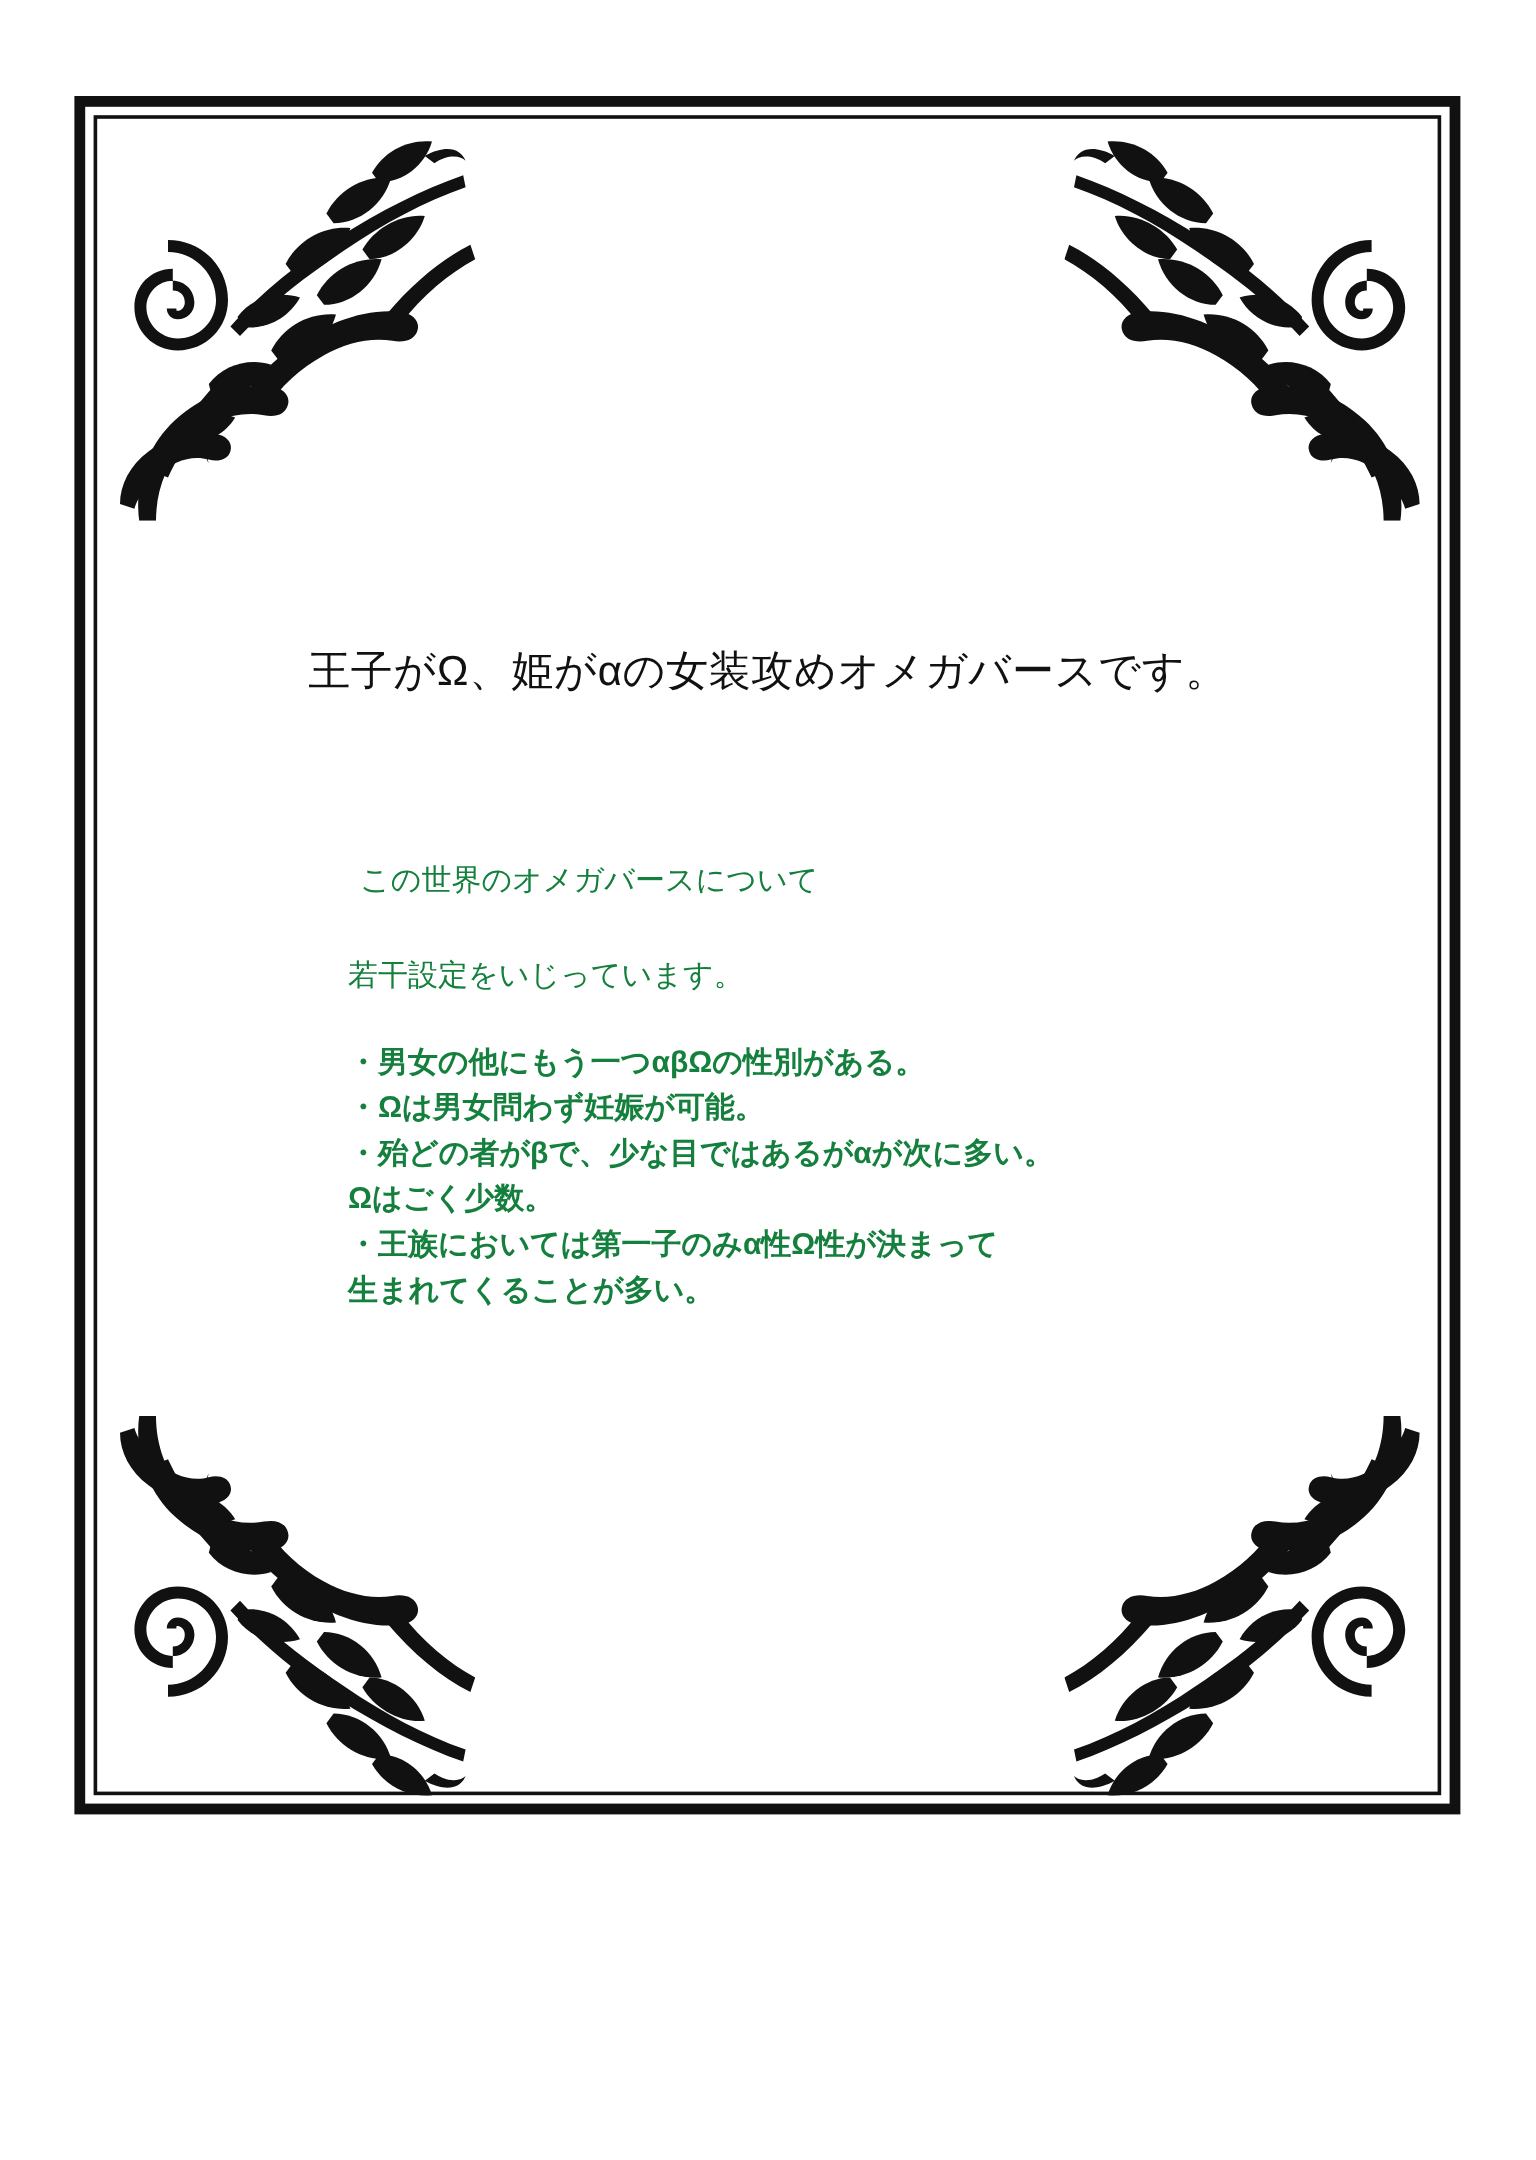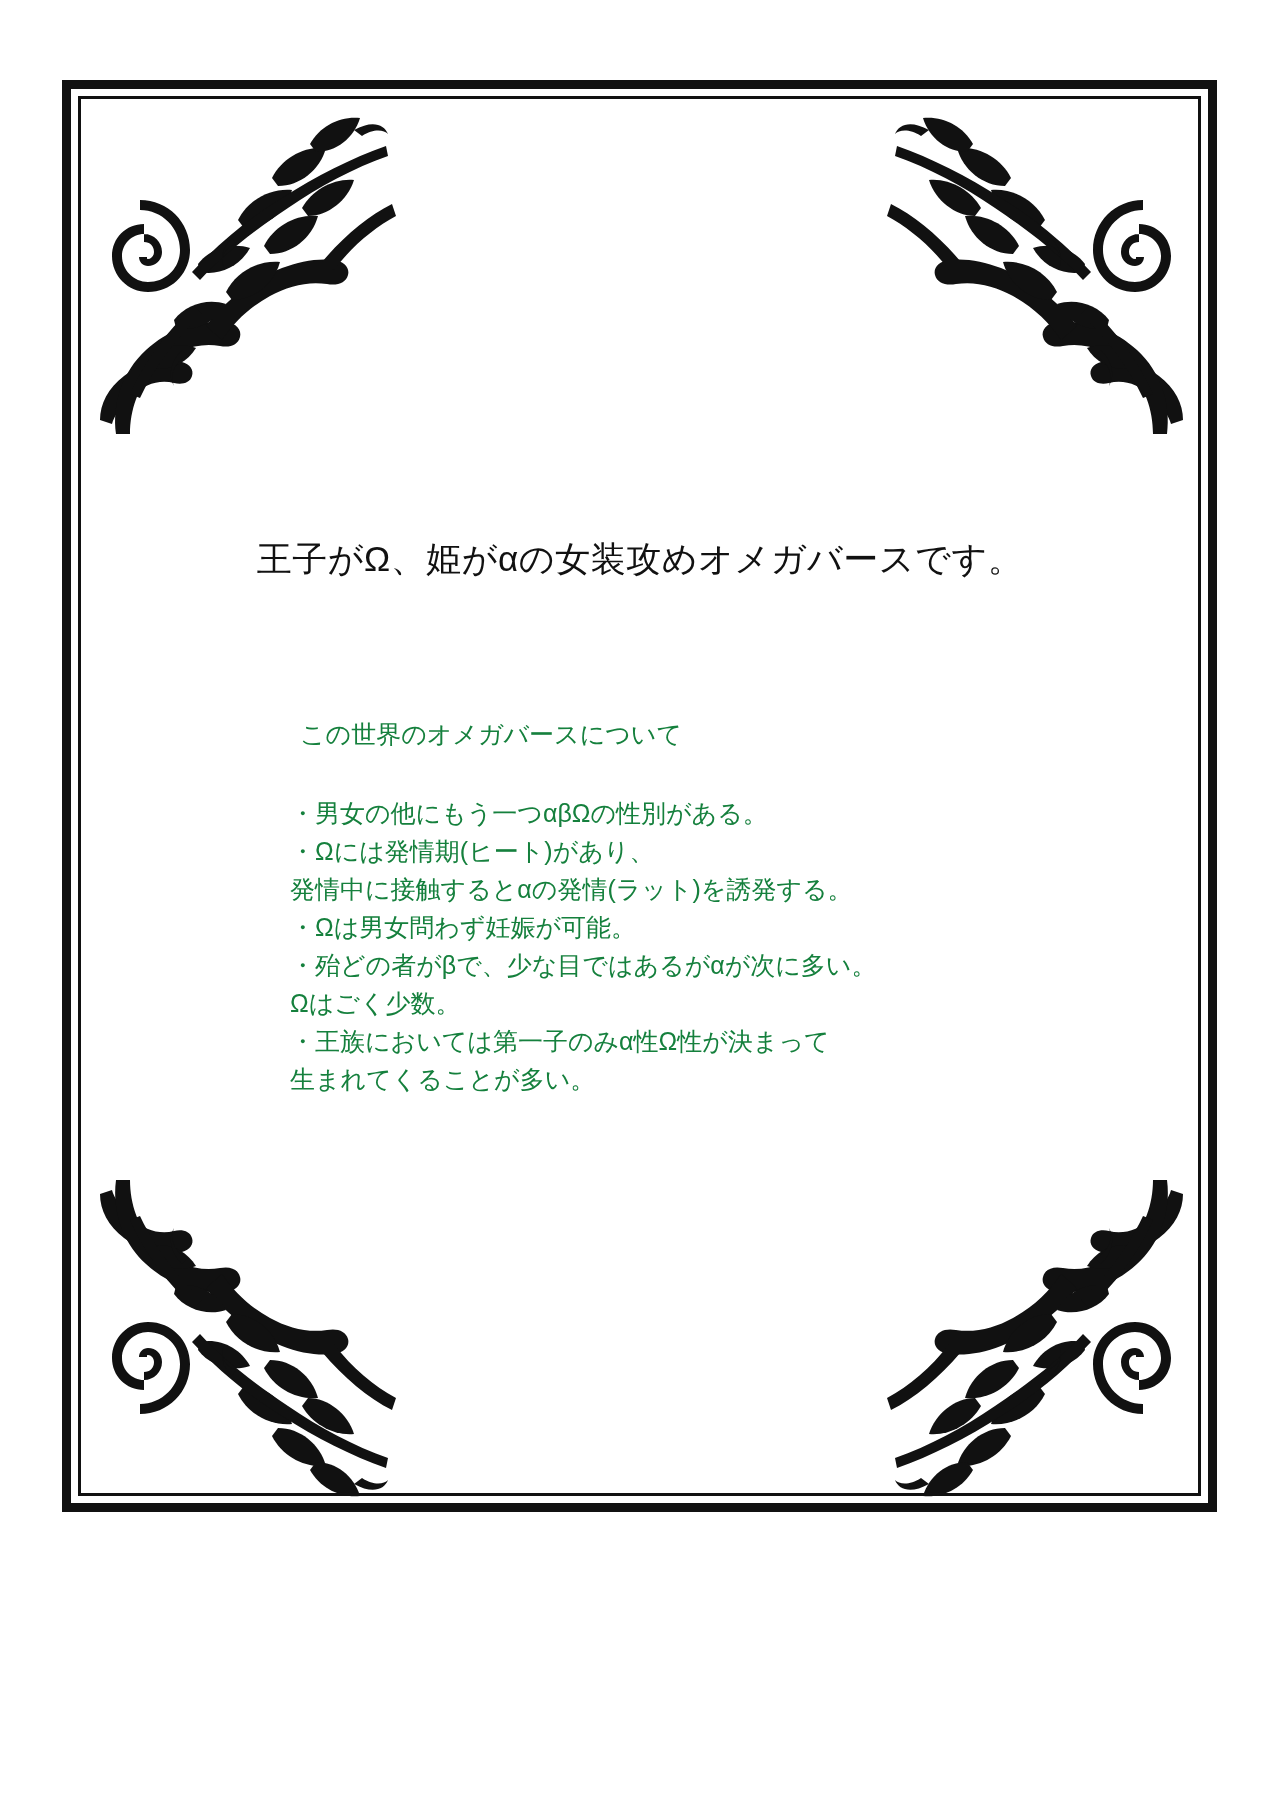--- a/index.html
+++ b/index.html
@@ -89,20 +89,21 @@
     margin-left: -10px;
   }
 
   .para .line { display: block; white-space: pre; }
 
   .list {
     margin: 16px;
     padding: 0;
     list-style: none;
     margin-left: -10px;
+    font-weight: bold;
   }
   .list li {
     font-size: 25px;
     line-height: 1.52;
     white-space: pre-wrap;
   }
 </style>
 </head>
 <body>
 
@@ -218,26 +219,25 @@
       </g>
     </svg>
   </div>
 
   <div class="title">王子がΩ、姫がαの女装攻めオメガバースです。</div>
 
   <div class="body-block">
     <div class="subtitle">この世界のオメガバースについて</div>
 
     <div class="para">
+      <span class="line">若干設定をいじっています。</span>
     </div>
 
     <ul class="list">
       <li>・男女の他にもう一つαβΩの性別がある。</li>
-      <li>・Ωには発情期(ヒート)があり、
-発情中に接触するとαの発情(ラット)を誘発する。</li>
       <li>・Ωは男女問わず妊娠が可能。</li>
       <li>・殆どの者がβで、少な目ではあるがαが次に多い。
 Ωはごく少数。</li>
       <li>・王族においては第一子のみα性Ω性が決まって
 生まれてくることが多い。</li>
     </ul>
   </div>
 
 </div>
 

